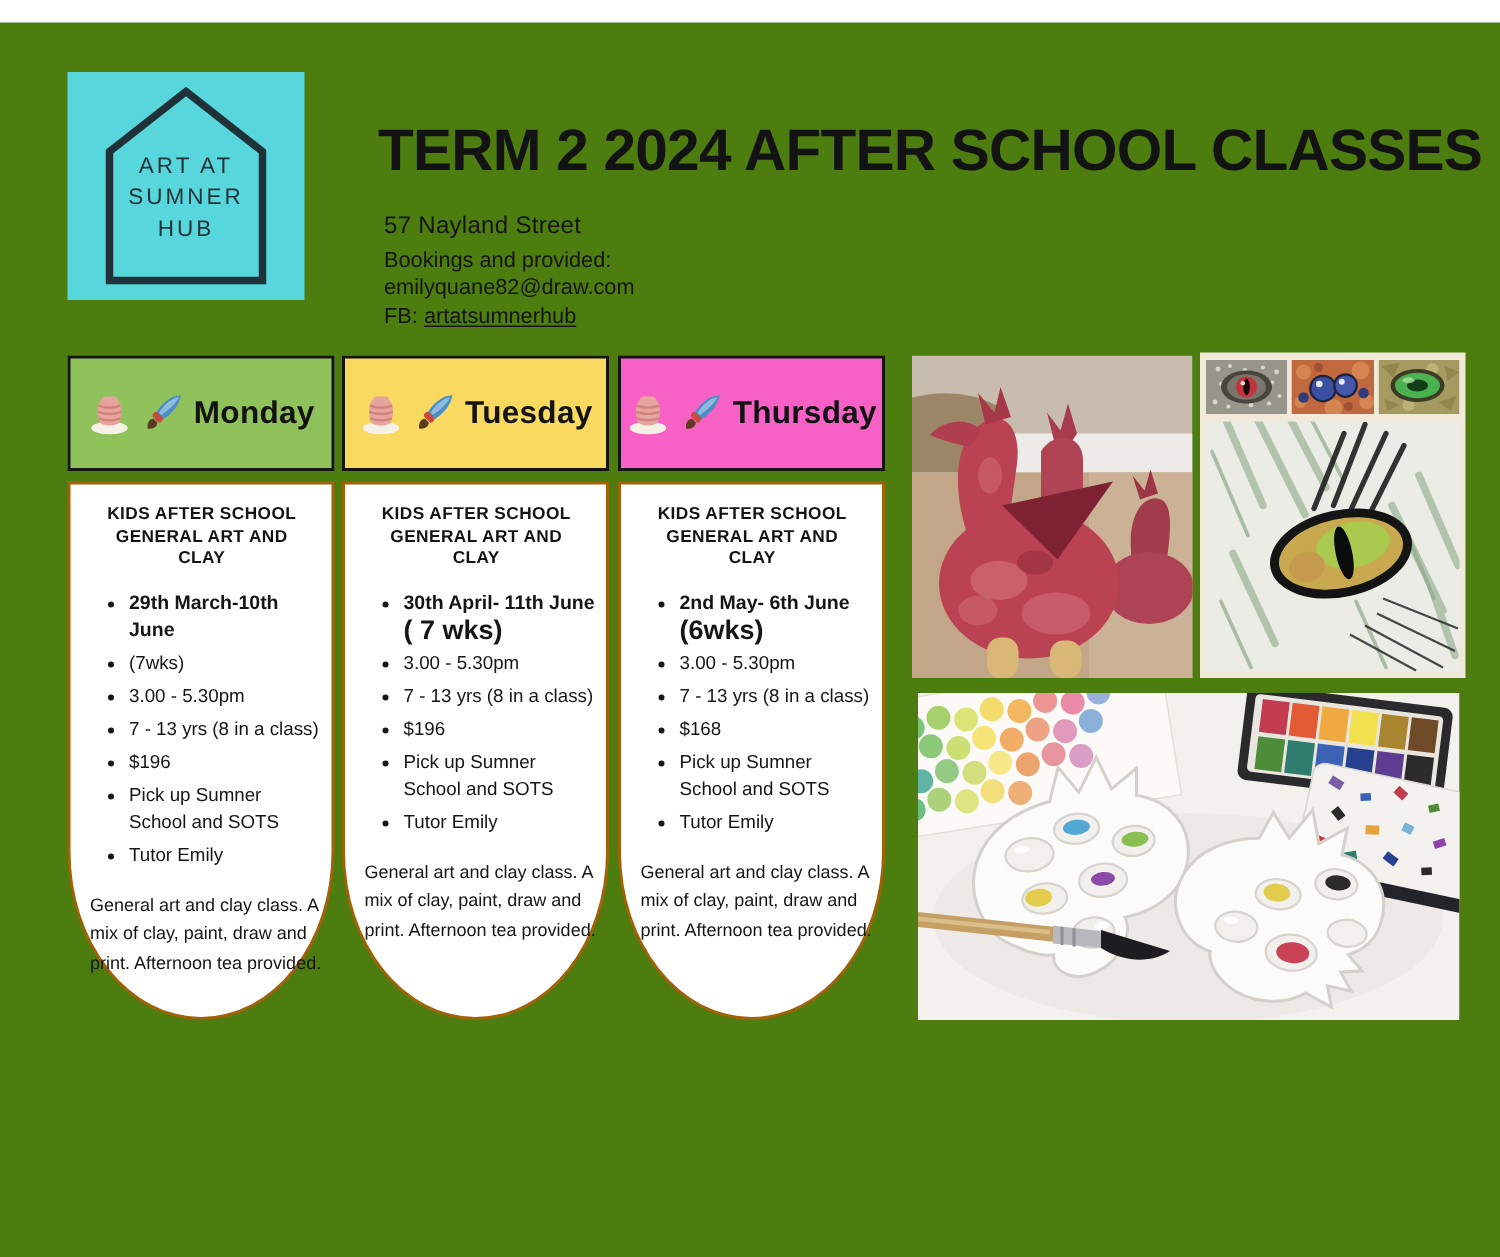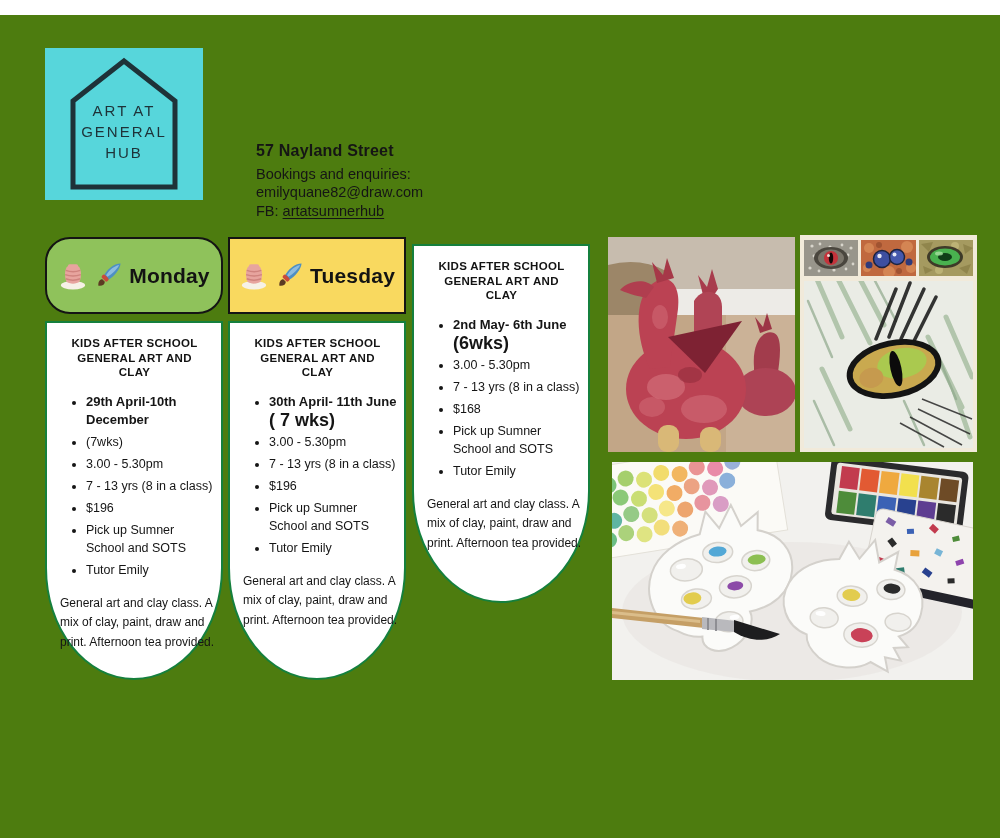--- a/index.html
+++ b/index.html
@@ -8,34 +8,34 @@
     background:#F69A52; font-family:"Liberation Sans", sans-serif; color:#151515;
   }
   
   .logo{position:absolute; left:45px; top:33px; width:158px; height:152px; background:#57D6DB;}
   .logo svg{position:absolute; left:22px; top:8px;}
   .logo-text{position:absolute; left:0; top:52px; width:100%; text-align:center;
     font-size:15px; letter-spacing:2px; line-height:21px; color:#1E3238; font-weight:500;}
   
   .title{position:absolute; left:252px; top:64px; margin:0; font-size:39px; font-weight:bold;
     letter-spacing:-0.5px; white-space:nowrap; color:#131313;}
-  .address{position:absolute; left:256px; top:127px; font-size:16px; font-weight:bold; letter-spacing:0.2px;}
+  .address{position:absolute; left:256px; top:127px; font-size:16px; font-weight:normal; letter-spacing:0.2px;}
   .sub1{position:absolute; left:256px; top:151px; font-size:14.5px;}
   .sub2{position:absolute; left:256px; top:169px; font-size:14.5px;}
   .sub3{position:absolute; left:256px; top:188px; font-size:14.5px;}
   .sub3 a{color:#151515; text-decoration:underline; text-underline-offset:2px;}
   .term-dates{position:absolute; right:31px; top:128px; font-size:15px; white-space:pre;}
   
   .col{position:absolute; top:222px; width:178px;}
   .col.monday{left:45px;} .col.tuesday{left:228px;} .col.thursday{left:412px;}
   .day-header{height:77px; box-sizing:border-box; border:2.5px solid #141414;
     display:flex; align-items:center; justify-content:center; gap:7px;}
   .day-label{font-size:21px; font-weight:bold; color:#131313; letter-spacing:0.2px;}
   .card{margin-top:7px; box-sizing:border-box; height:359px; background:#FFFFFF;
-    border:2px solid #15803d; border-radius:0 0 89px 89px / 0 0 112px 112px;
+    border:2px solid #a16207; border-radius:0 0 89px 89px / 0 0 112px 112px;
     padding:13px 12px 0 13px;}
   .card-title{text-align:center; font-weight:bold; font-size:11.5px; line-height:14.5px;
     letter-spacing:0.3px; color:#131313;}
   .bullets{margin:13px 0 0 0; padding:0 0 0 26px; width:128px; list-style:disc;}
   .bullets li{font-size:12.5px; line-height:18px; margin-bottom:4px; color:#151515;}
   .bullets li strong{font-size:13px;}
   .weeks-note{display:block; font-weight:bold; font-size:18px;}
   .desc{margin:15px 0 0 0; width:156px; font-size:12px; line-height:19.5px; color:#151515;}
   
   .photo{position:absolute; display:block;}
@@ -49,53 +49,54 @@
 <body>
 
 <div class="page" style="background-color: #4d7c0f; margin-top: 15px;">
 
   <div class="logo" style="background-color: rgb(87, 214, 219);">
     <svg width="114" height="136" viewBox="0 0 114 136">
       <path d="M57 5 L108 45 L108 131 L6 131 L6 45 Z" fill="none" stroke="#1E3238" stroke-width="5" stroke-linejoin="miter"></path>
     </svg>
     <div class="logo-text">
       <div>ART AT</div>
-      <div>GENERAL</div>
+      <div>SUMNER</div>
       <div>HUB</div>
     </div>
   </div>
 
+  <h1 class="title">TERM 2 2024 AFTER SCHOOL CLASSES</h1>
   <div class="address">57 Nayland Street</div>
-  <div class="sub1">Bookings and enquiries:</div>
+  <div class="sub1">Bookings and provided:</div>
   <div class="sub2">emilyquane82@draw.com</div>
   <div class="sub3"><span>FB: </span><a href="#">artatsumnerhub</a></div>
 
   <div class="col monday">
-    <div class="day-header" style="background-color: rgb(143, 194, 91); border-radius: 25px;">
+    <div class="day-header" style="background-color: rgb(143, 194, 91);">
       <svg width="30" height="28" viewBox="0 0 32 30">
         <ellipse cx="16" cy="25" rx="13" ry="4.5" fill="#F6F1E6"></ellipse>
         <path d="M9,21 C6.5,15 7,7 10.5,4.5 L21.5,4.5 C25,7 25.5,15 23,21 C20,24 12,24 9,21 Z" fill="#E7A49E"></path>
         <path d="M8.2,9 Q16,12 23.8,9 M7.6,13.5 Q16,16.5 24.4,13.5 M8.2,18 Q16,21 23.8,18" stroke="#CF837E" stroke-width="1.6" fill="none"></path>
         <rect x="10.5" y="2.5" width="11" height="4" rx="2" fill="#E7A49E"></rect>
       </svg>
       <svg width="27" height="27" viewBox="0 0 28 28">
         <path d="M26.5,1.5 C19.5,1.5 12,8 9,14.5 L13.5,18.5 C20,15 26,7.5 26.5,1.5 Z" fill="#4D8FC4"></path>
         <path d="M25,3 C19.5,4 14,9 11.5,13.8 L13,15.2 C18,12 23.5,7 25,3 Z" fill="#8DBCDF"></path>
         <rect x="6.5" y="14.5" width="8" height="4.4" rx="1.8" fill="#C84B3C" transform="rotate(45 10.5 16.7)"></rect>
         <path d="M3.5,24.5 C3,20.5 5,17.8 7.6,17.8 L10.2,20.4 C10.2,23.2 7.5,25.2 3.5,24.5 Z" fill="#5C3A22"></path>
       </svg>
       <span class="day-label">Monday</span>
     </div>
     <div class="card">
       <div class="card-title">
         <span>KIDS AFTER SCHOOL</span><br>
         <span>GENERAL ART AND CLAY</span>
       </div>
       <ul class="bullets">
-        <li><strong>29th April-10th December</strong></li>
+        <li><strong>29th March-10th June</strong></li>
         <li>(7wks)</li>
         <li>3.00 - 5.30pm</li>
         <li>7 - 13 yrs (8 in a class)</li>
         <li>$196</li>
         <li>Pick up Sumner School and SOTS</li>
         <li>Tutor Emily</li>
       </ul>
       <p class="desc">General art and clay class. A mix of clay, paint, draw and print. Afternoon tea provided.</p>
     </div>
   </div>
@@ -127,20 +128,35 @@
         <li>7 - 13 yrs (8 in a class)</li>
         <li>$196</li>
         <li>Pick up Sumner School and SOTS</li>
         <li>Tutor Emily</li>
       </ul>
       <p class="desc">General art and clay class. A mix of clay, paint, draw and print. Afternoon tea provided.</p>
     </div>
   </div>
 
   <div class="col thursday">
+    <div class="day-header" style="background-color: rgb(247, 97, 197);">
+      <svg width="30" height="28" viewBox="0 0 32 30">
+        <ellipse cx="16" cy="25" rx="13" ry="4.5" fill="#F6F1E6"></ellipse>
+        <path d="M9,21 C6.5,15 7,7 10.5,4.5 L21.5,4.5 C25,7 25.5,15 23,21 C20,24 12,24 9,21 Z" fill="#E7A49E"></path>
+        <path d="M8.2,9 Q16,12 23.8,9 M7.6,13.5 Q16,16.5 24.4,13.5 M8.2,18 Q16,21 23.8,18" stroke="#CF837E" stroke-width="1.6" fill="none"></path>
+        <rect x="10.5" y="2.5" width="11" height="4" rx="2" fill="#E7A49E"></rect>
+      </svg>
+      <svg width="27" height="27" viewBox="0 0 28 28">
+        <path d="M26.5,1.5 C19.5,1.5 12,8 9,14.5 L13.5,18.5 C20,15 26,7.5 26.5,1.5 Z" fill="#4D8FC4"></path>
+        <path d="M25,3 C19.5,4 14,9 11.5,13.8 L13,15.2 C18,12 23.5,7 25,3 Z" fill="#8DBCDF"></path>
+        <rect x="6.5" y="14.5" width="8" height="4.4" rx="1.8" fill="#C84B3C" transform="rotate(45 10.5 16.7)"></rect>
+        <path d="M3.5,24.5 C3,20.5 5,17.8 7.6,17.8 L10.2,20.4 C10.2,23.2 7.5,25.2 3.5,24.5 Z" fill="#5C3A22"></path>
+      </svg>
+      <span class="day-label">Thursday</span>
+    </div>
     <div class="card">
       <div class="card-title">
         <span>KIDS AFTER SCHOOL</span><br>
         <span>GENERAL ART AND CLAY</span>
       </div>
       <ul class="bullets">
         <li><strong>2nd May- 6th June</strong><span class="weeks-note">(6wks)</span></li>
         <li>3.00 - 5.30pm</li>
         <li>7 - 13 yrs (8 in a class)</li>
         <li>$168</li>

